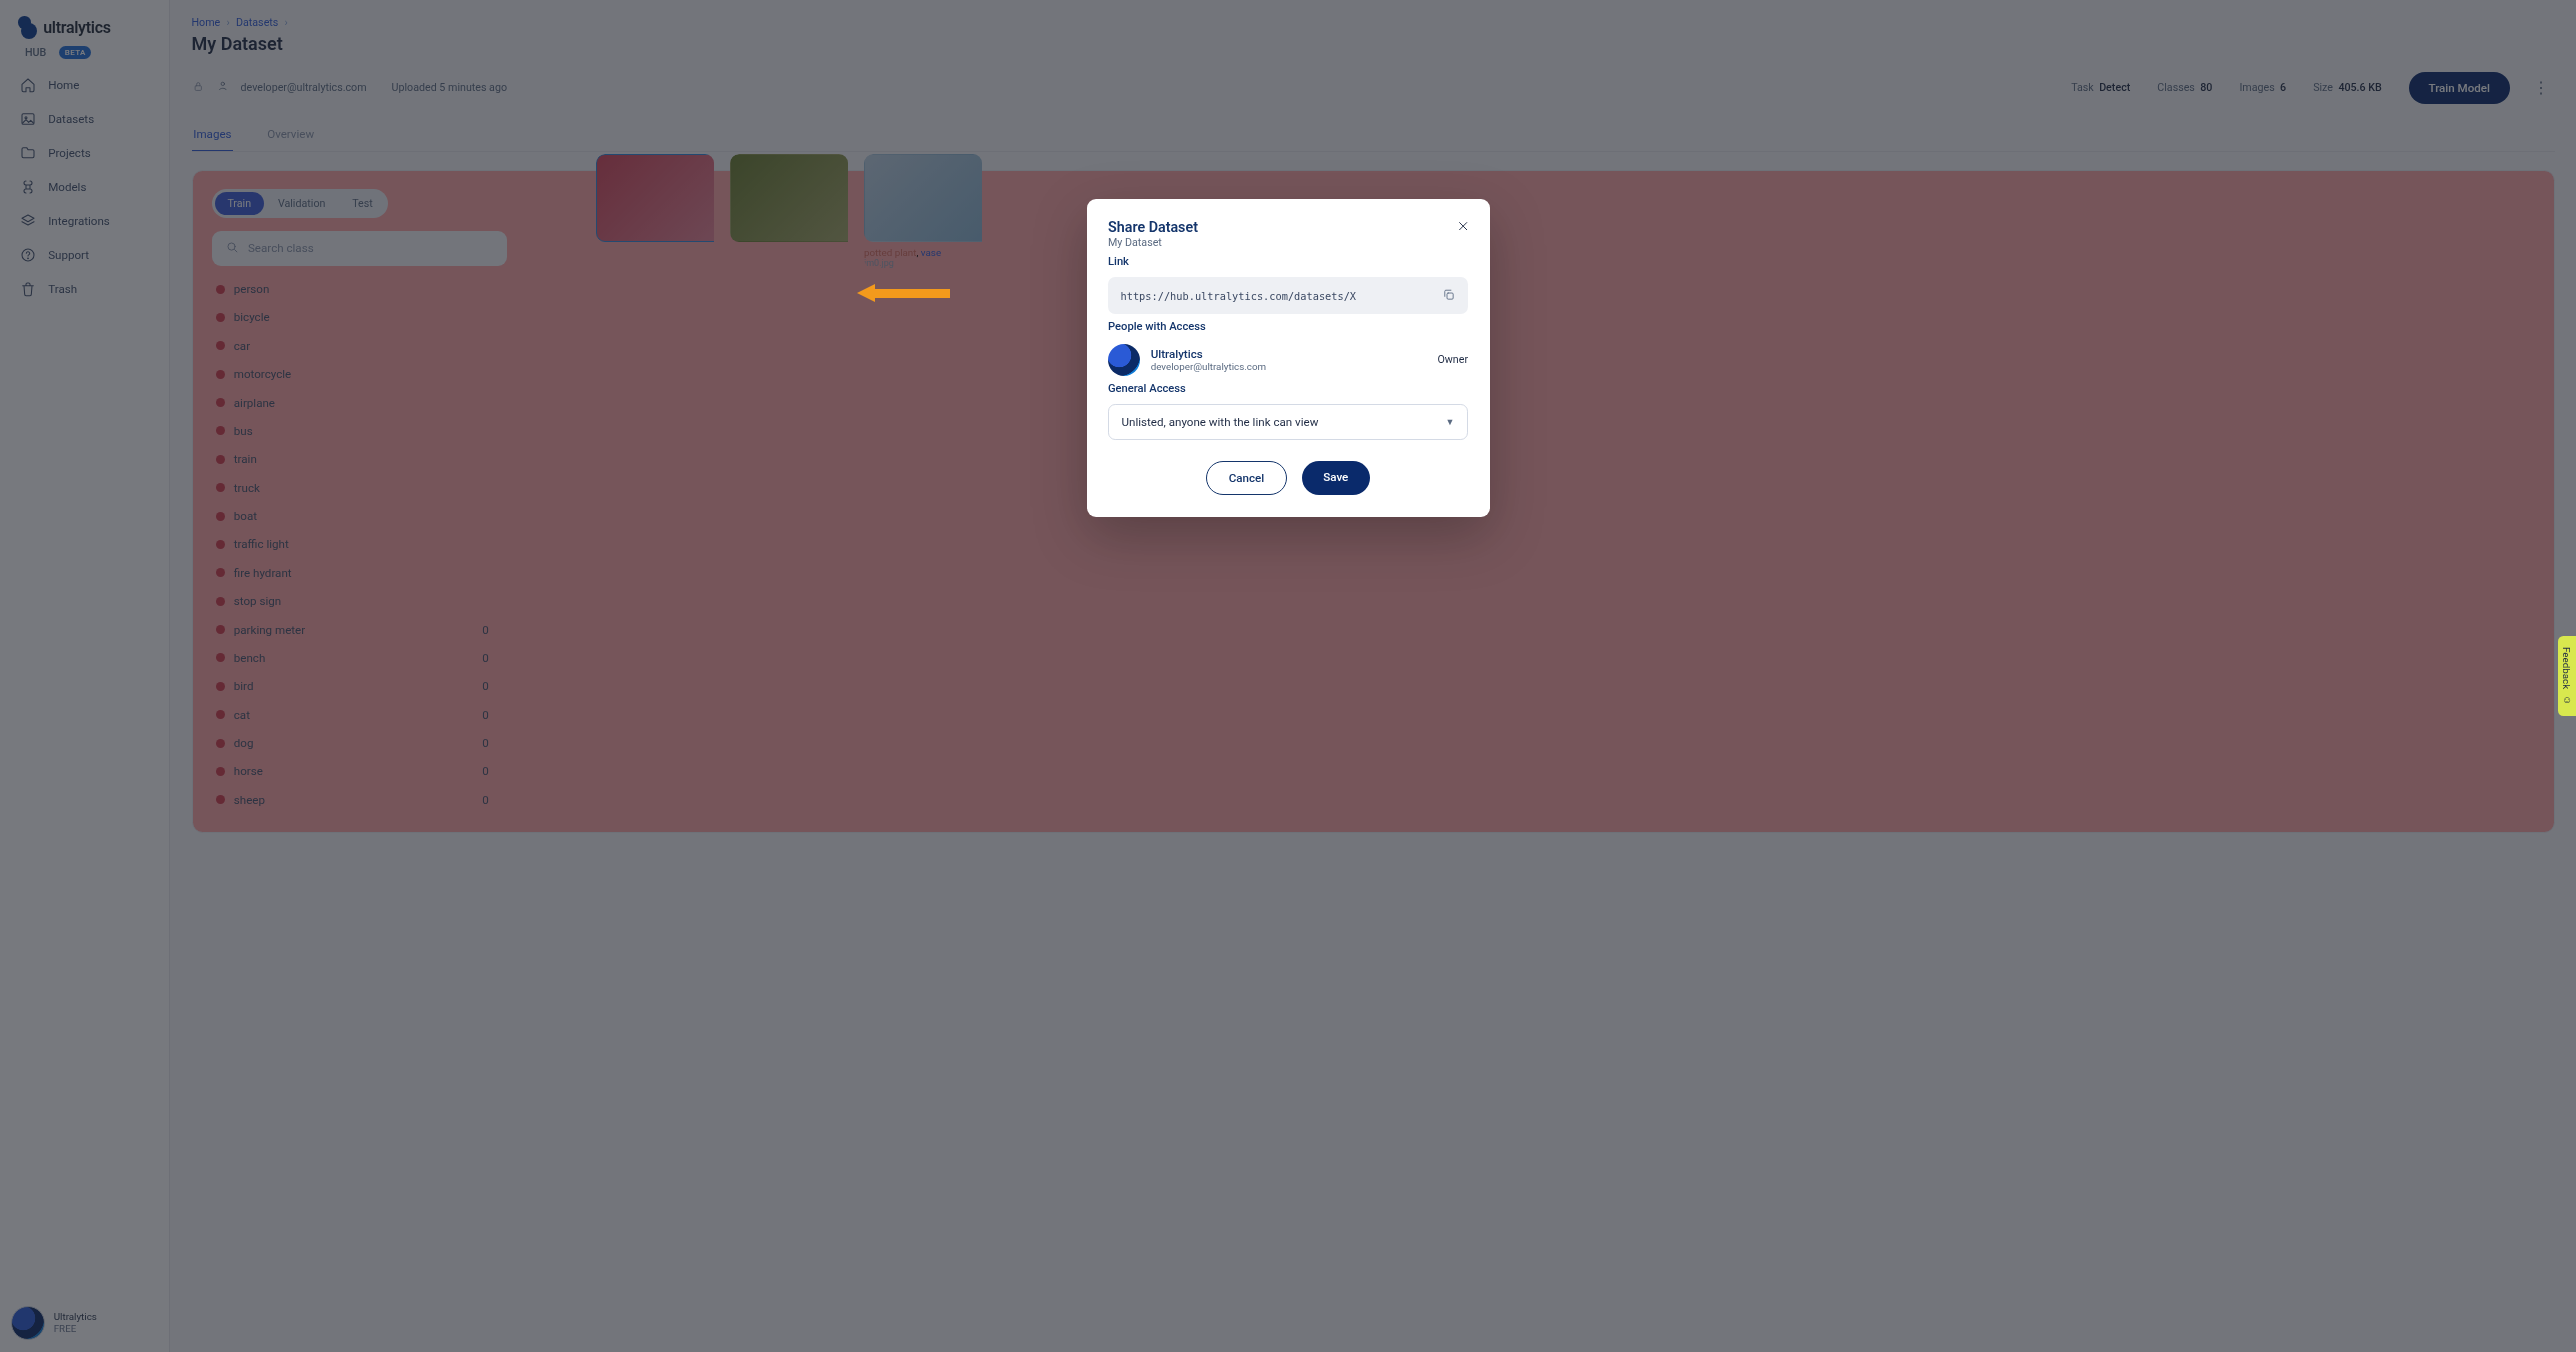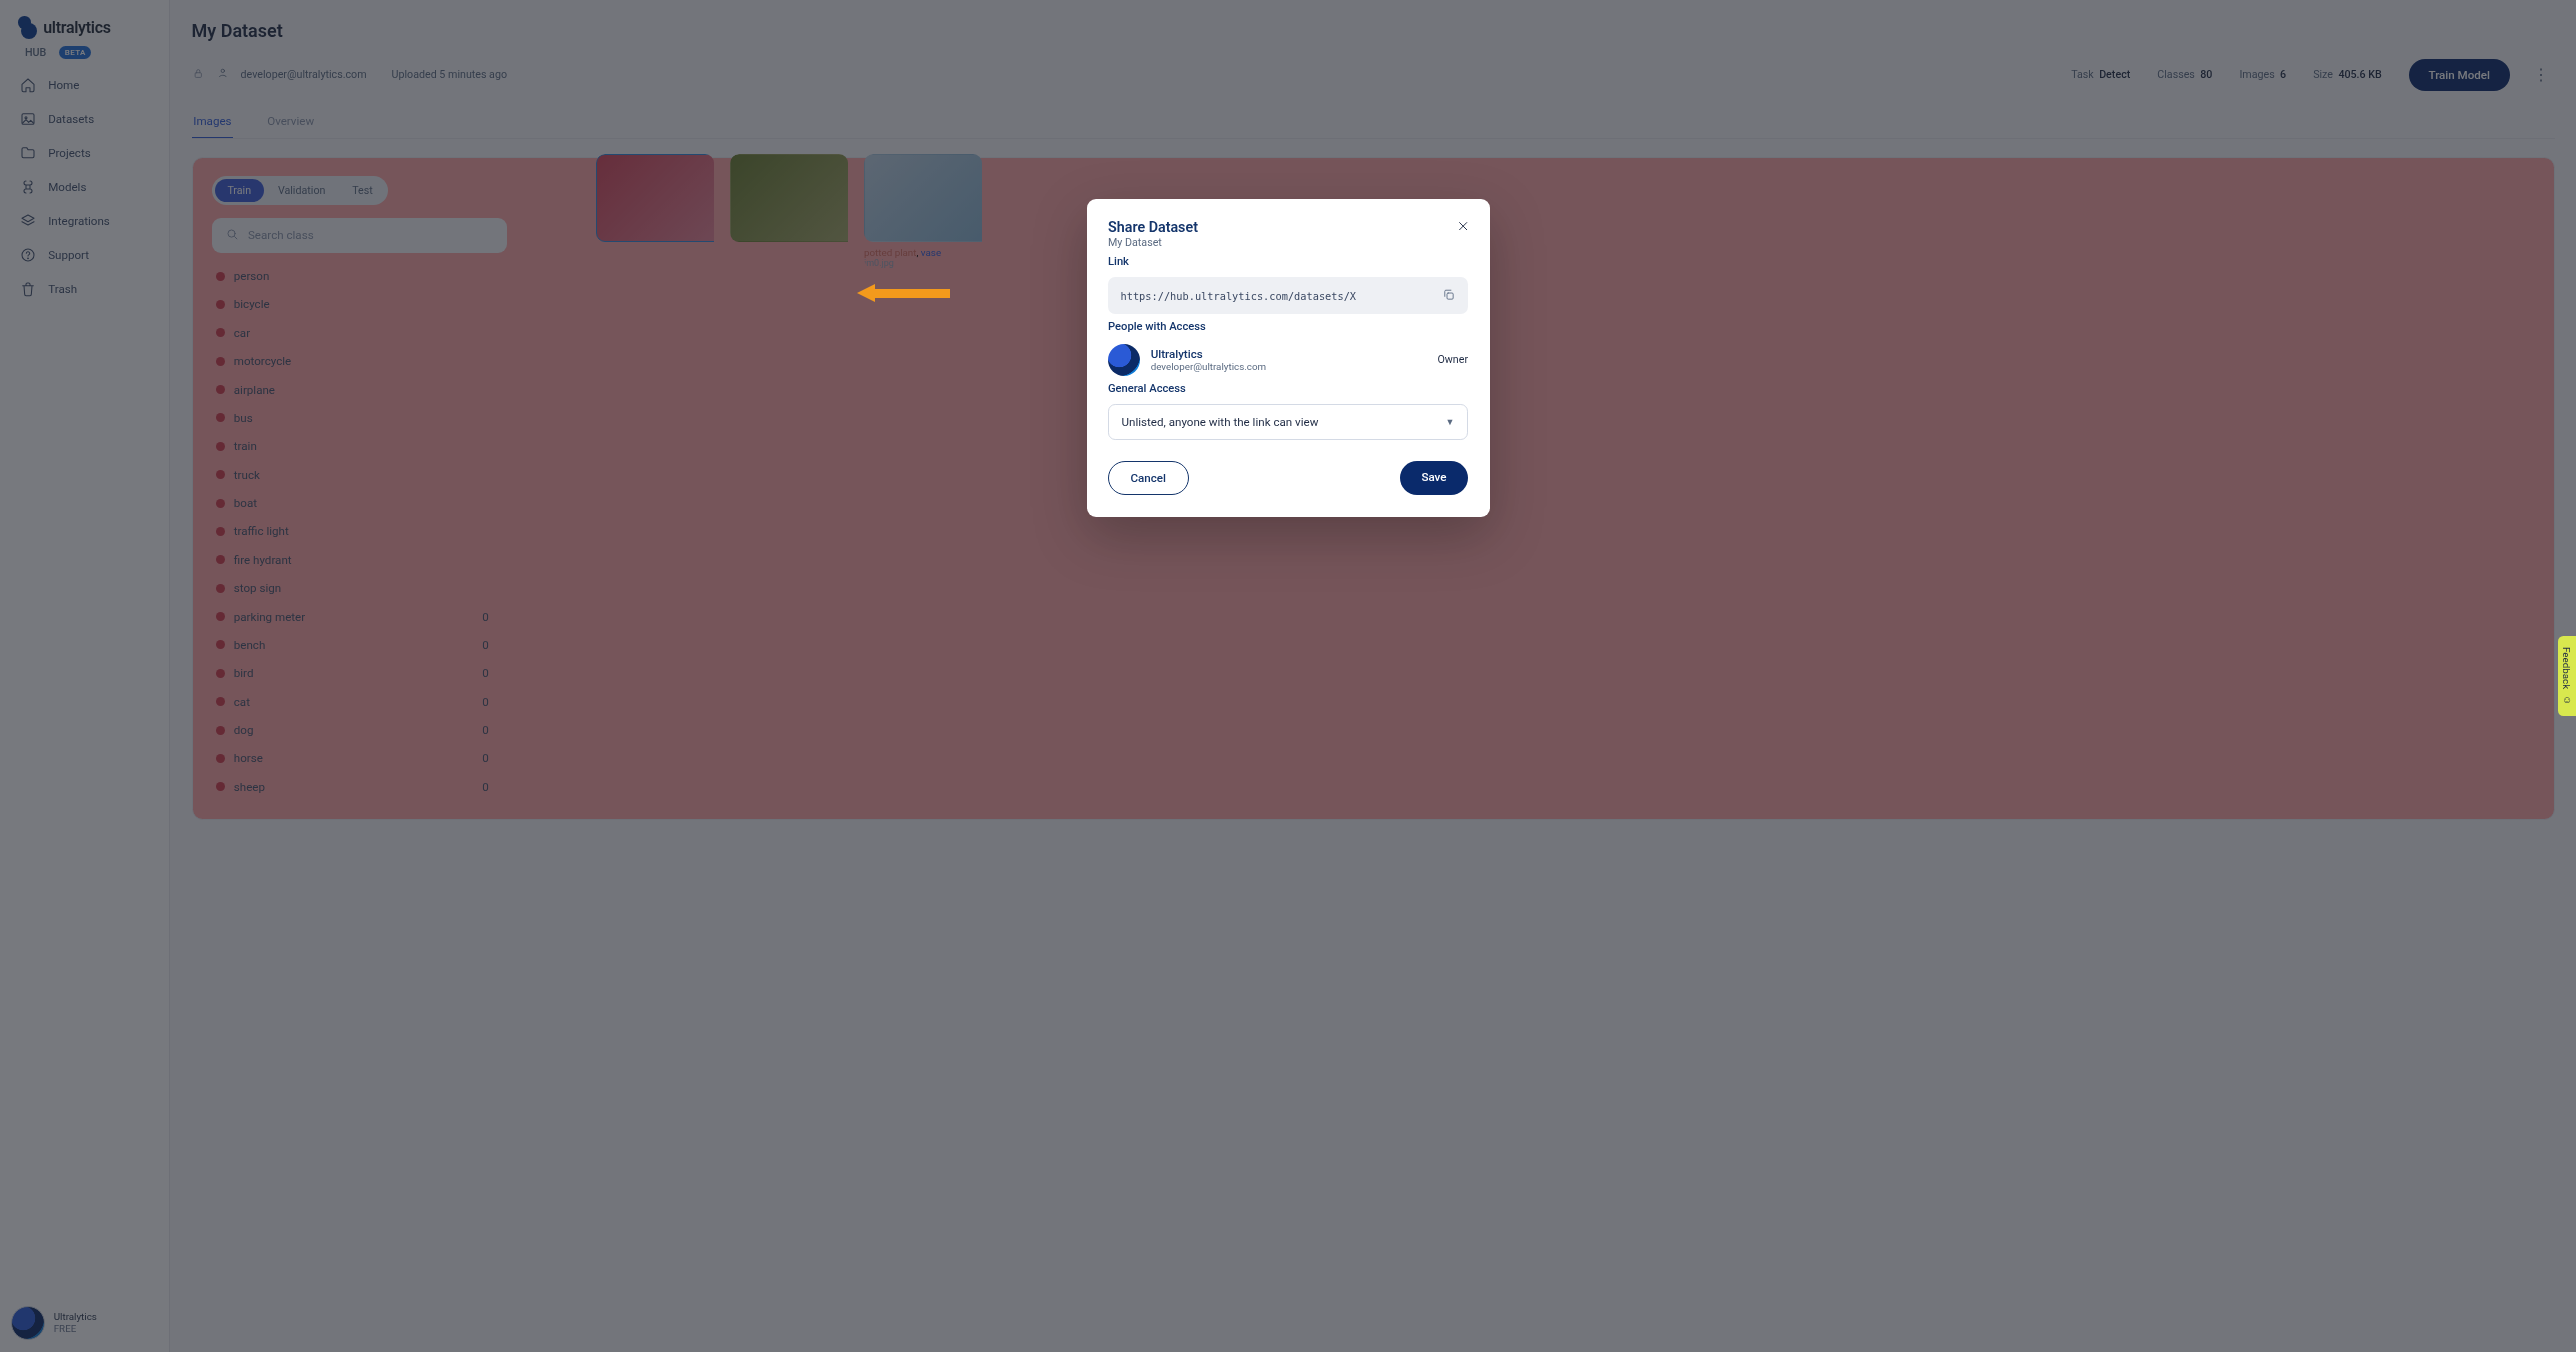--- a/index.html
+++ b/index.html
@@ -76,21 +76,21 @@
   .sec-label { font-size: 11.2px; color: #14356b; margin-top: 6px; font-weight: 500; }
   .link-box { margin-top: 9px; background: #eef0f4; border-radius: 7.2px; padding: 10.7px 12.5px; display: flex; align-items: center; font-family: "SFMono-Regular", Consolas, monospace; font-size: 10.3px; color: #3a4862; }
   .link-box .copy { margin-left: auto; cursor: pointer; color: #5b6b82; }
   .access-row { display: flex; align-items: center; gap: 10.7px; margin-top: 10.7px; }
   .access-avatar { width: 32px; height: 32px; border-radius: 50%; background: radial-gradient(circle at 35% 35%, #2a5ad6 0 40%, #0b2a66 42% 70%, #0e7bd6 72% 100%); }
   .access-name { font-size: 11.6px; color: #14356b; font-weight: 500; }
   .access-email { font-size: 9.8px; color: #5b6b82; }
   .role { margin-left: auto; font-size: 10.7px; color: #1f2b44; }
   .select { margin-top: 9px; border: 0.9px solid #d4dae5; border-radius: 7.2px; padding: 9.8px 12.5px; display: flex; align-items: center; font-size: 11.6px; color: #1f2b44; cursor: pointer; }
   .select .caret { margin-left: auto; color: #5b6b82; font-size: 9px; }
-  .modal-actions { display: flex; justify-content: space-between; gap: 15px; margin-top: 21.5px; }
+  .modal-actions { display: flex; justify-content: center; gap: 15px; margin-top: 21.5px; }
   .btn { padding: 9px 21.5px; border-radius: 19.7px; font-size: 11.6px; font-weight: 500; cursor: pointer; }
   .btn-outline { border: 1.3px solid #14356b; color: #14356b; background: #fff; }
   .btn-solid { background: #0a2a6b; color: #fff; }
 
   
   .arrow { position: absolute; top: 284px; left: 857px; display: flex; align-items: center; }
   .arrow-head { width: 0; height: 0; border-top: 9px solid transparent; border-bottom: 9px solid transparent; border-right: 18px solid #f39a1c; }
   .arrow-shaft { width: 75px; height: 9px; background: #f39a1c; }
 
   
@@ -172,20 +172,26 @@
             <svg viewBox="0 0 24 24" width="16" height="16">
               <path d="M4 7h16M9 7V5a2 2 0 0 1 2-2h2a2 2 0 0 1 2 2v2M6 7l1 13a2 2 0 0 0 2 2h6a2 2 0 0 0 2-2l1-13"></path>
             </svg>
           </span>
         <span>Trash</span>
       </div>
     </nav>
   </aside>
 
   <main class="main">
+    <div class="crumbs">
+      <a style="color:#2f5bd8;cursor:pointer;">Home</a>
+      <span class="sep">›</span>
+      <a style="color:#2f5bd8;cursor:pointer;">Datasets</a>
+      <span class="sep">›</span>
+    </div>
     <h1 class="page-title">My Dataset</h1>
 
     <div class="header-row">
       <span style="color:#8a95aa;"><svg viewBox="0 0 24 24" width="12.5" height="12.5">
             <rect x="6" y="11" width="12" height="9" rx="2"></rect>
             <path d="M9 11V8a3 3 0 0 1 6 0v3"></path>
           </svg></span>
       <span style="color:#5b6b82;"><svg viewBox="0 0 24 24" width="11.6" height="11.6">
             <circle cx="12" cy="8" r="3.5"></circle>
             <path d="M5 20c1-4 13-4 14 0"></path>

